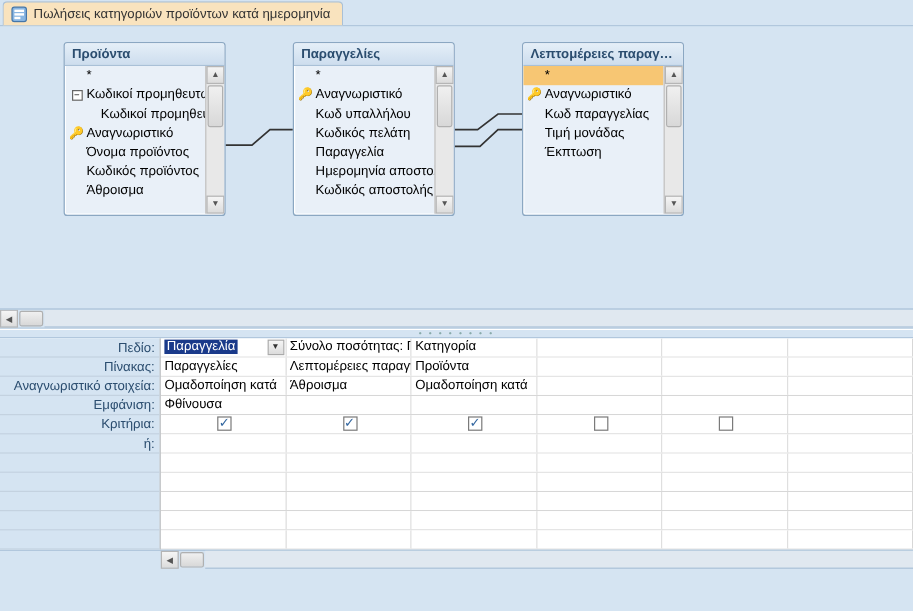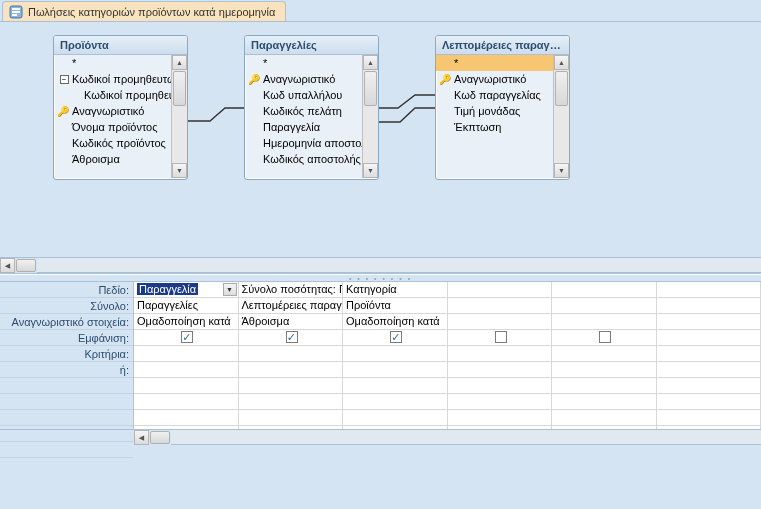--- a/index.html
+++ b/index.html
@@ -153,21 +153,21 @@
     border-top:1px solid #fff;
     border-bottom:1px solid #a9c0d7;
     text-align:center;
     color:#8aa;
     font-size:7px;
     letter-spacing:2px;
   }
   
   .grid-pane {
     display:flex;
-    height: 147px;
+    height: 176px;
     background:#fff;
   }
   .row-labels {
     width: 134px;
     border-right:1px solid #c0c0c0;
     background:#d5e4f2;
   }
   .row-labels div {
     height: 16px;
     text-align:right;
@@ -386,21 +386,21 @@
   <div class="hs-btn">◀</div>
   <div class="hs-thumb"></div>
   <div class="hs-track"></div>
 </div>
 
 <div class="splitter">• • • • • • • •</div>
 
 <div class="grid-pane">
   <div class="row-labels">
     <div>Πεδίο:</div>
-    <div>Σύνολο:</div>
+    <div>Πίνακας:</div>
     <div>Αναγνωριστικό στοιχεία:</div>
     <div>Εμφάνιση:</div>
     <div>Κριτήρια:</div>
     <div>ή:</div>
     <div></div>
       <div></div>
       <div></div>
       <div></div>
       <div></div>
   </div>
@@ -429,20 +429,28 @@
 
     <div class="grid-row">
       <div class="grid-cell">Ομαδοποίηση κατά</div>
       <div class="grid-cell">Άθροισμα</div>
       <div class="grid-cell">Ομαδοποίηση κατά</div>
       <div class="grid-cell"></div>
       <div class="grid-cell"></div>
       <div class="grid-cell"></div>
     </div>
 
+    <div class="grid-row">
+      <div class="grid-cell">Φθίνουσα</div>
+      <div class="grid-cell"></div>
+      <div class="grid-cell"></div>
+      <div class="grid-cell"></div>
+      <div class="grid-cell"></div>
+      <div class="grid-cell"></div>
+    </div>
 
     <div class="grid-row">
       <div class="grid-cell show"><span class="chk checked"></span></div>
       <div class="grid-cell show"><span class="chk checked"></span></div>
       <div class="grid-cell show"><span class="chk checked"></span></div>
       <div class="grid-cell show"><span class="chk"></span></div>
       <div class="grid-cell show"><span class="chk"></span></div>
       <div class="grid-cell show"></div>
     </div>
 

